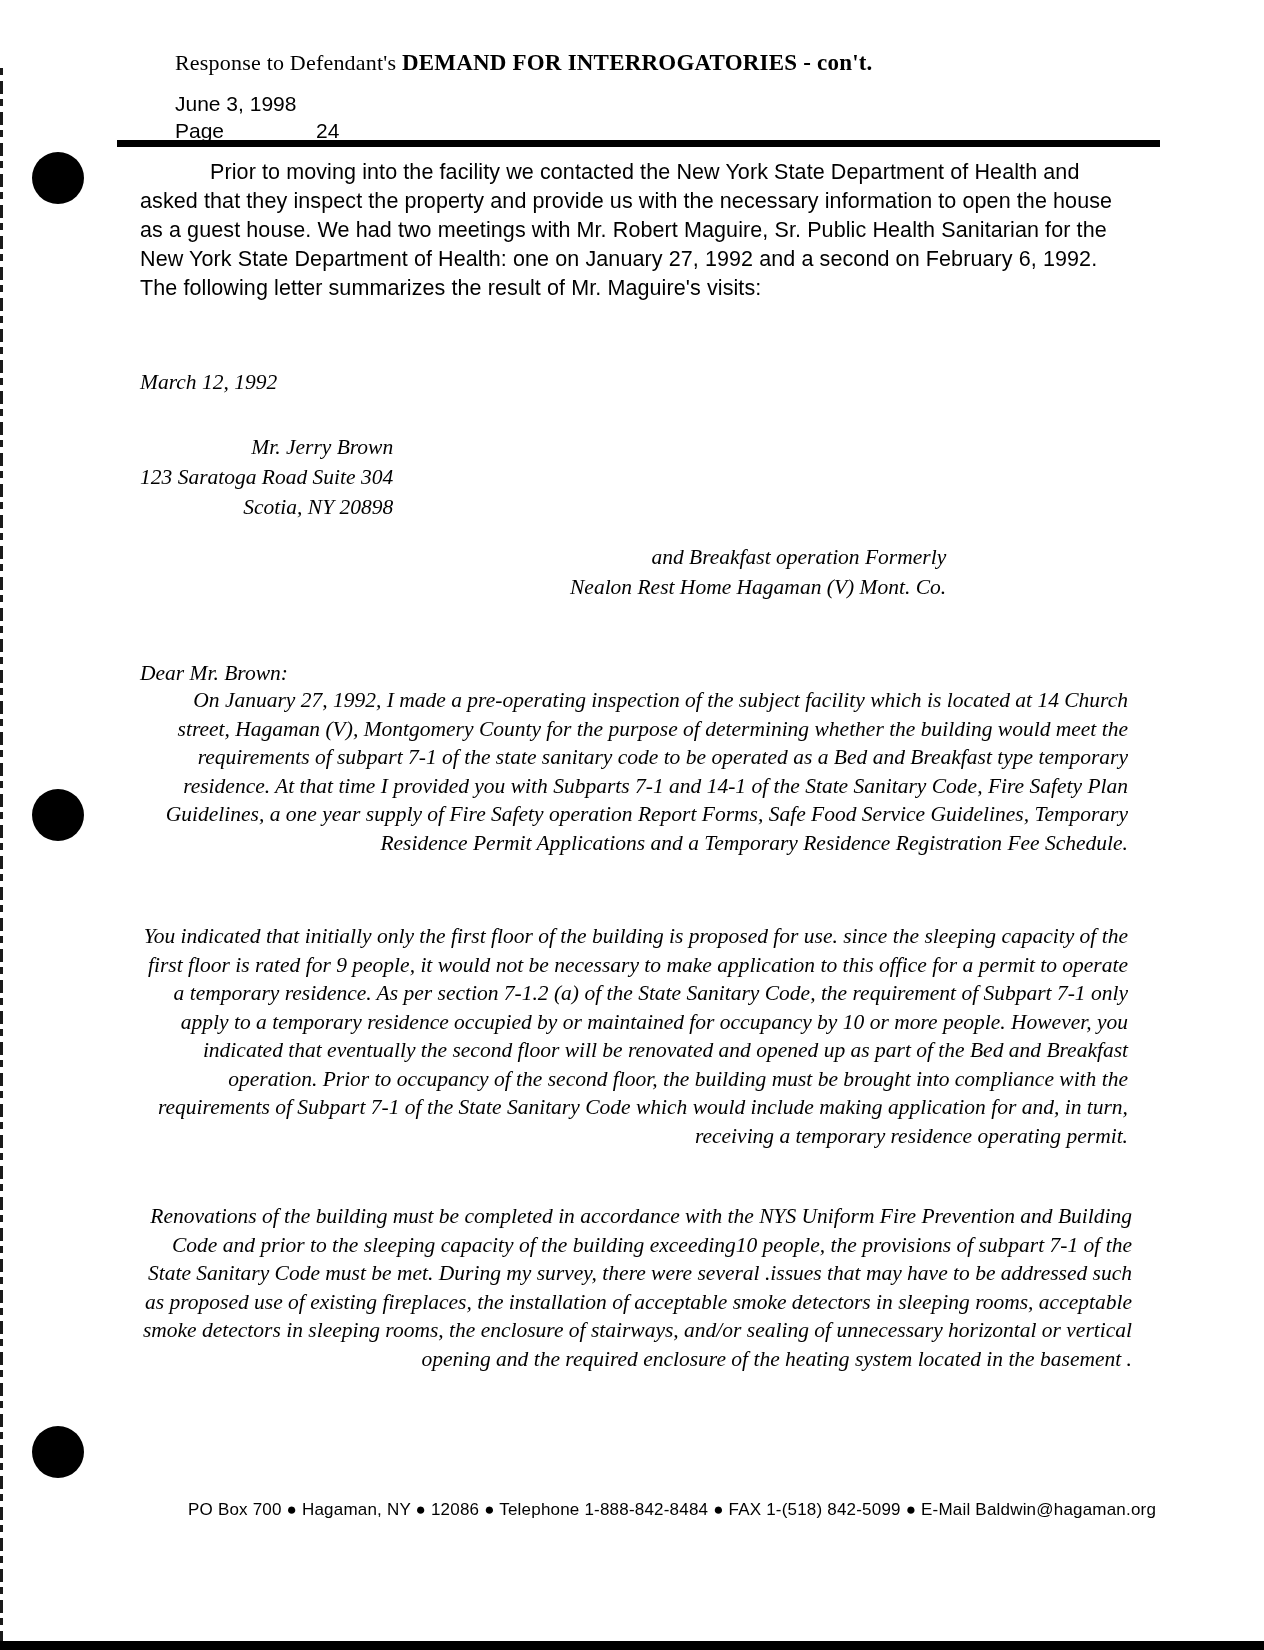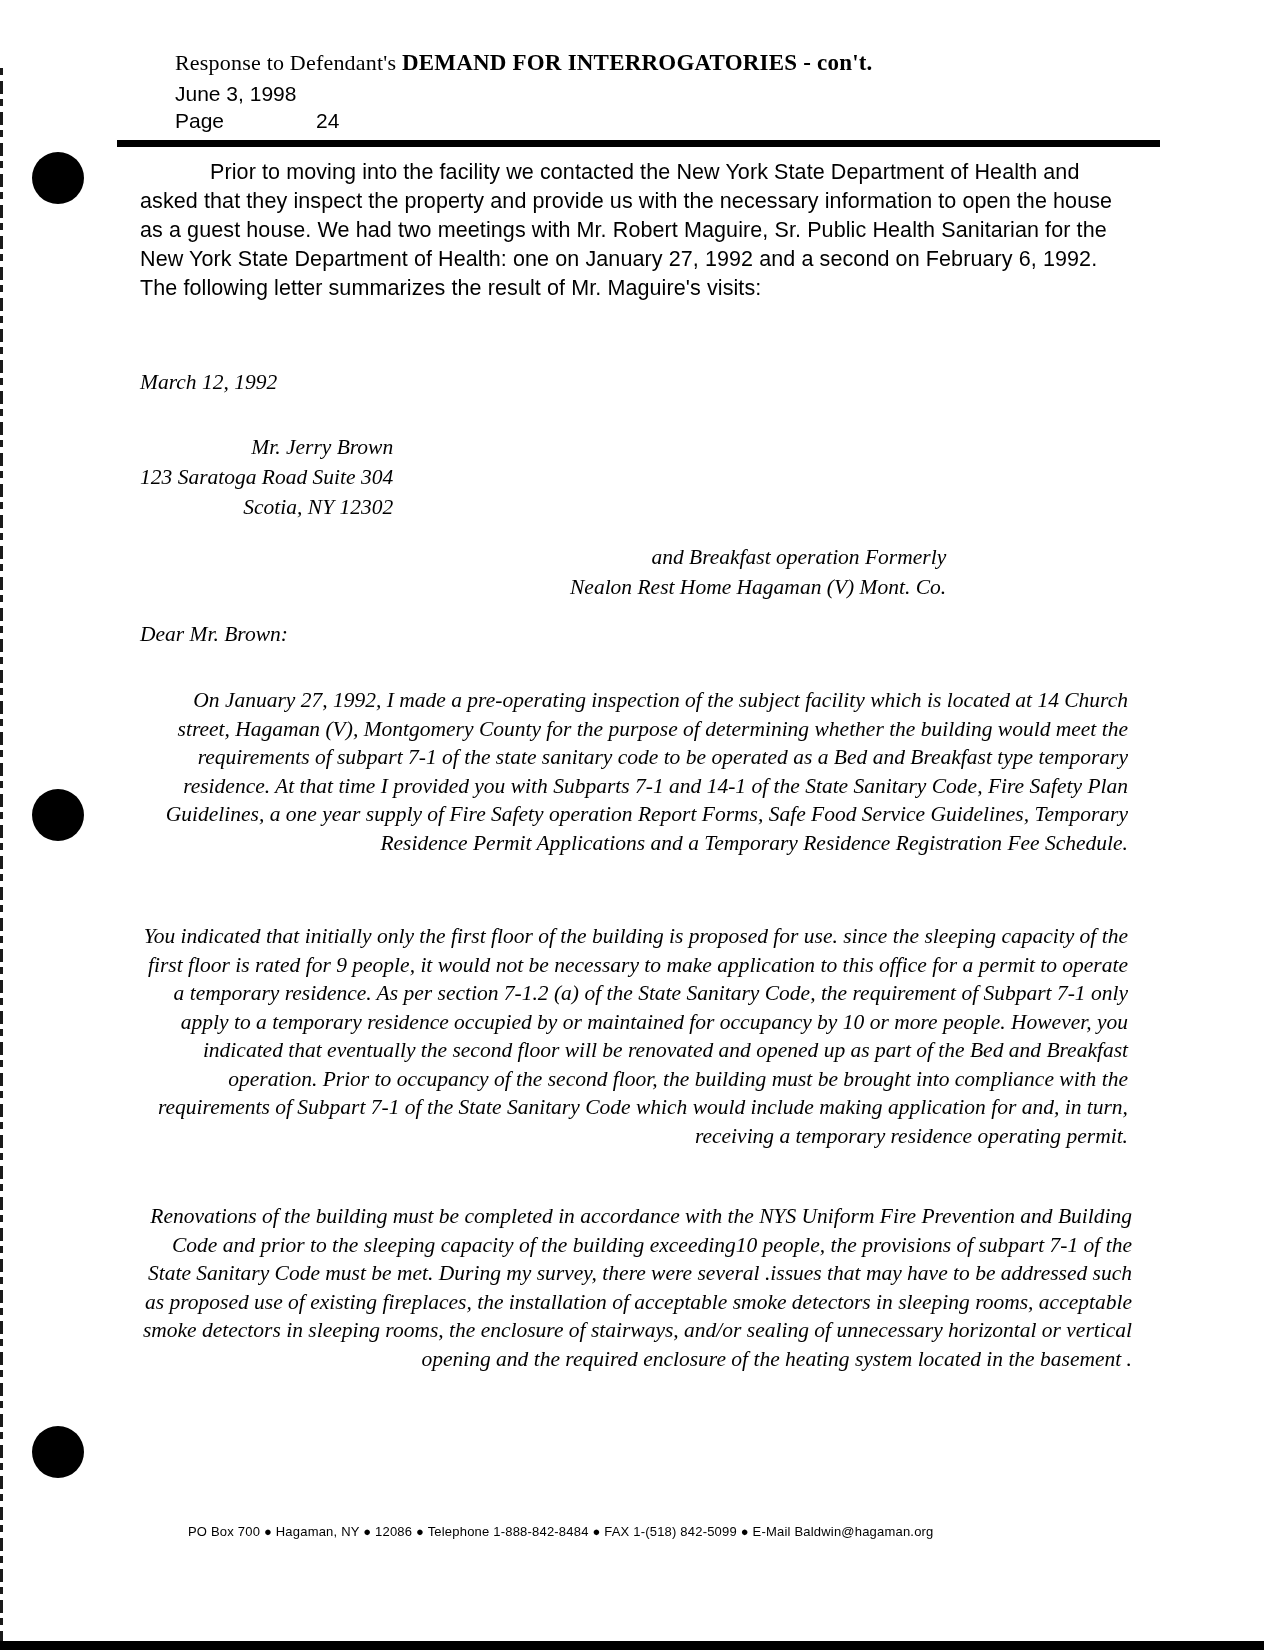--- a/index.html
+++ b/index.html
@@ -37,21 +37,21 @@
     position: absolute; left: 175px; top: 50px;
     font-family: "Liberation Serif", serif;
     font-size: 22px; line-height: 26px;
   }
   .h-line1 { letter-spacing: .2px; }
   .h-line1 b { font-size: 23px; }
   .h-date, .h-page {
     font-family: "Liberation Sans", sans-serif;
     font-size: 21px; line-height: 27px;
   }
-  .h-date { margin-top: 4px; }
+  .h-date { margin-top: 14px; }
   .pnum { margin-left: 92px; margin-top: 28px; }
 
   .rule {
     position: absolute; left: 117px; top: 140px;
     width: 1043px; height: 7px; background: #000;
   }
 
   
   .intro {
     position: absolute; left: 140px; top: 158px; width: 978px;
@@ -65,32 +65,31 @@
   
   .letter {
     font-family: "Liberation Serif", serif;
     font-style: italic;
     font-size: 21.5px; line-height: 28.5px;
   }
   .letter p, .letter div.block { margin: 0; position: absolute; text-align: right; }
   .l-date       { left: 140px; top: 368px; }
   .l-recipient  { left: 140px; top: 432px; line-height: 30px; }
   .l-subject    { left: 570px; top: 542px; line-height: 30px; }
-  .l-salutation { left: 140px; top: 620px; }
+  .l-salutation { left: 140px; top: 659px; }
   .l-para-1     { left: 140px; top: 686px;  width: 988px; }
   .l-para-2     { left: 140px; top: 922px;  width: 988px; }
   .l-para-3     { left: 140px; top: 1202px; width: 992px; }
 
   
   .footer {
     position: absolute; left: 188px; top: 1500px; width: 900px;
     font-family: "Liberation Sans", sans-serif;
-    font-size: 13px; letter-spacing: .2px;
+    font-size: 17px; letter-spacing: .2px;
     white-space: nowrap;
-    margin-top: 24px;
   }
 </style>
 </head>
 <body>
 
 <div class="page">
 
   <div class="edge-left"></div>
   <div class="hole hole-1"></div>
   <div class="hole hole-2"></div>
@@ -105,21 +104,21 @@
   <div class="rule"></div>
 
   <p class="intro">Prior to moving into the facility we contacted the New York State Department of Health and asked that they inspect the property and provide us with the necessary information to open the house as a guest house.  We had two meetings with Mr. Robert Maguire, Sr. Public Health Sanitarian for the New York State Department of Health: one on January 27, 1992 and a second on February 6, 1992.  The following letter summarizes the result of Mr. Maguire's visits:</p>
 
   <div class="letter">
     <p class="l-date">March 12, 1992</p>
 
     <div class="block l-recipient">
       <div>Mr. Jerry Brown</div>
       <div>123 Saratoga Road  Suite 304</div>
-      <div>Scotia, NY 12302</div>
+      <div>Scotia, NY 20898</div>
     </div>
 
     <div class="block l-subject">
       <div>and Breakfast operation Formerly</div>
       <div>Nealon Rest Home Hagaman (V) Mont. Co.</div>
     </div>
 
     <p class="l-salutation">Dear Mr. Brown:</p>
 
     <p class="l-para-1">On January 27, 1992, I made a pre-operating inspection of the subject facility which is located at 14 Church street, Hagaman (V), Montgomery County for the purpose of determining whether the building would meet the requirements of subpart 7-1 of the state sanitary code to be operated as a Bed and Breakfast type temporary residence. At that time I provided you with Subparts 7-1 and 14-1 of the State Sanitary Code, Fire Safety Plan Guidelines, a one year supply of Fire Safety operation Report Forms, Safe Food Service Guidelines, Temporary Residence Permit Applications and a Temporary Residence Registration Fee Schedule.</p>

